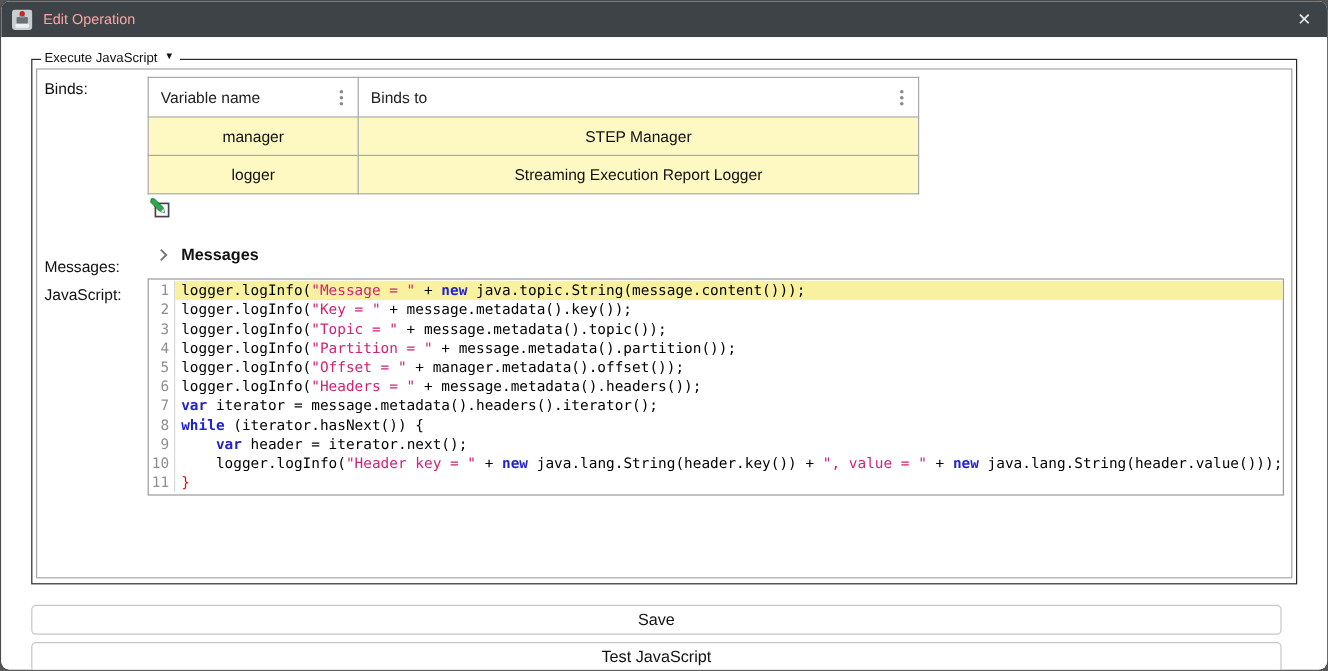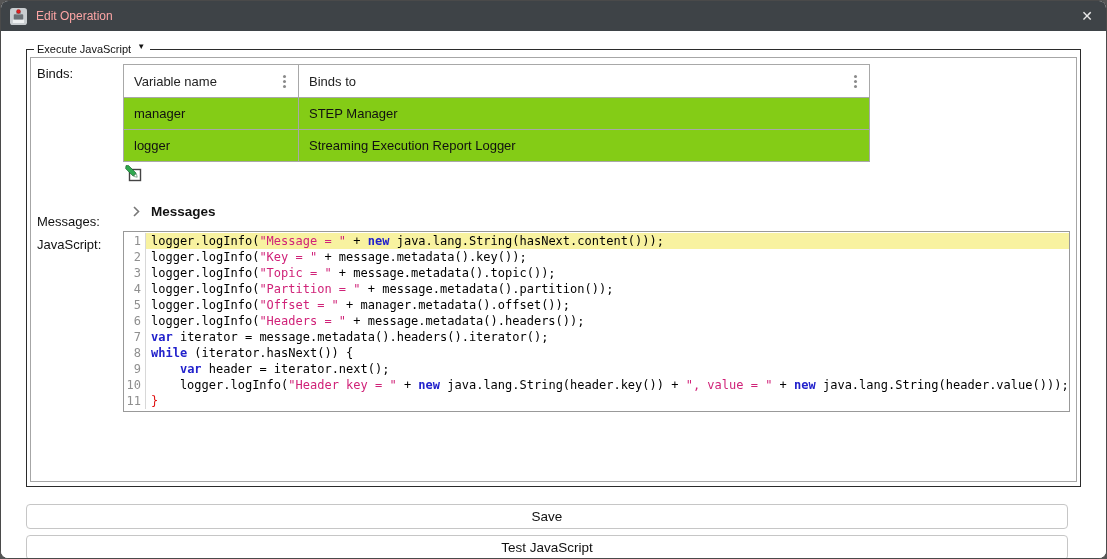--- a/index.html
+++ b/index.html
@@ -64,34 +64,34 @@
     margin: 2px 0 8px 8px;
     cursor: default;
   }
   .section-header .chev { display: inline-flex; width: 11px; justify-content: center; }
   .section-title { font-size: 13.5px; font-weight: bold; color: #111; }
   .section-row-messages { margin-top: 16px; }
   .section-row-messages .section-header { margin-bottom: 2px; }
 
   
   .binds-table {
-    width: 747px;
+    width: 643px;
     border-collapse: collapse;
     border: 1px solid #8f8f8f;
     font-size: 13px; color: #111;
     table-layout: fixed;
   }
   .binds-table th, .binds-table td {
     border: 1px solid #a8a8a8;
     text-align: left; font-weight: normal;
     padding: 0 10px; height: 32px;
     overflow: hidden; white-space: nowrap;
   }
   .binds-table thead th { background: #fff; height: 33px; color: #222; }
-  .binds-table tbody td { background: #84cc16; }
+  .binds-table tbody td { background: #fef9c3; text-align: center; }
   .col-variable { width: 175px; }
   .th-inner { display: flex; align-items: center; justify-content: space-between; }
   .kebab-icon { display: inline-flex; flex-direction: column; gap: 2px; padding: 2px; }
   .kebab-icon i { width: 3px; height: 3px; border-radius: 50%; background: #8a8a8a; display: block; }
 
   .table-edit-icon { margin: 3px 0 0 2px; width: 17px; height: 17px; display: inline-block; }
 
   
   .code-editor {
     width: 947px;
@@ -217,21 +217,21 @@
                   <polyline points="1,1 5.5,5.5 1,10" fill="none" stroke="#777" stroke-width="1.6"></polyline>
                 </svg>
             </span>
             <span class="section-title">Messages</span>
           </div>
         </div>
 
         <div class="field-label js">JavaScript:</div>
         <div>
           <div class="code-editor" id="code-editor">
-              <div class="code-line hl"><span class="code-gutter">1</span><span class="code-text"><span>logger.logInfo(</span><span class="tok-s">"Message = "</span><span> + </span><span class="tok-k">new</span><span> java.lang.String(hasNext.content()));</span></span></div>
+              <div class="code-line hl"><span class="code-gutter">1</span><span class="code-text"><span>logger.logInfo(</span><span class="tok-s">"Message = "</span><span> + </span><span class="tok-k">new</span><span> java.topic.String(message.content()));</span></span></div>
               <div class="code-line"><span class="code-gutter">2</span><span class="code-text"><span>logger.logInfo(</span><span class="tok-s">"Key = "</span><span> + message.metadata().key());</span></span></div>
               <div class="code-line"><span class="code-gutter">3</span><span class="code-text"><span>logger.logInfo(</span><span class="tok-s">"Topic = "</span><span> + message.metadata().topic());</span></span></div>
               <div class="code-line"><span class="code-gutter">4</span><span class="code-text"><span>logger.logInfo(</span><span class="tok-s">"Partition = "</span><span> + message.metadata().partition());</span></span></div>
               <div class="code-line"><span class="code-gutter">5</span><span class="code-text"><span>logger.logInfo(</span><span class="tok-s">"Offset = "</span><span> + manager.metadata().offset());</span></span></div>
               <div class="code-line"><span class="code-gutter">6</span><span class="code-text"><span>logger.logInfo(</span><span class="tok-s">"Headers = "</span><span> + message.metadata().headers());</span></span></div>
               <div class="code-line"><span class="code-gutter">7</span><span class="code-text"><span class="tok-k">var</span><span> iterator = message.metadata().headers().iterator();</span></span></div>
               <div class="code-line"><span class="code-gutter">8</span><span class="code-text"><span class="tok-k">while</span><span> (iterator.hasNext()) {</span></span></div>
               <div class="code-line"><span class="code-gutter">9</span><span class="code-text"><span>    </span><span class="tok-k">var</span><span> header = iterator.next();</span></span></div>
               <div class="code-line"><span class="code-gutter">10</span><span class="code-text"><span>    logger.logInfo(</span><span class="tok-s">"Header key = "</span><span> + </span><span class="tok-k">new</span><span> java.lang.String(header.key()) + </span><span class="tok-s">", value = "</span><span> + </span><span class="tok-k">new</span><span> java.lang.String(header.value()));</span></span></div>
               <div class="code-line"><span class="code-gutter">11</span><span class="code-text"><span class="tok-r">}</span></span></div>

